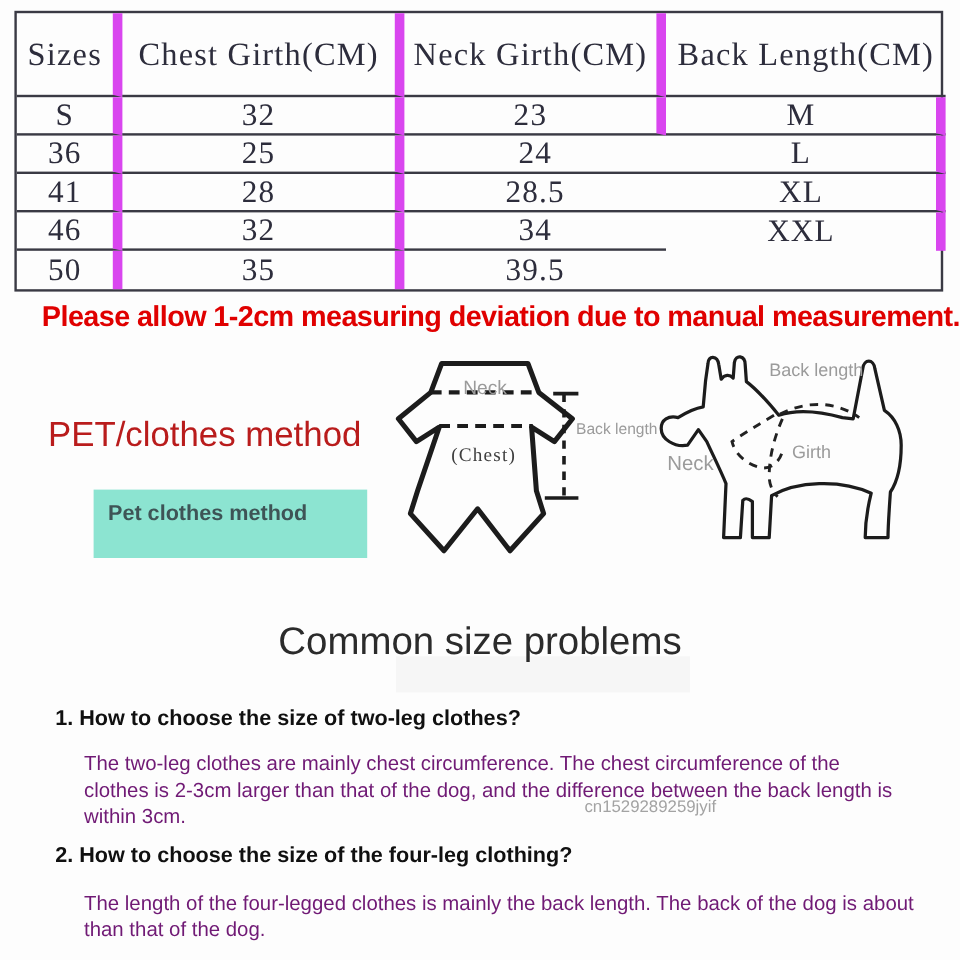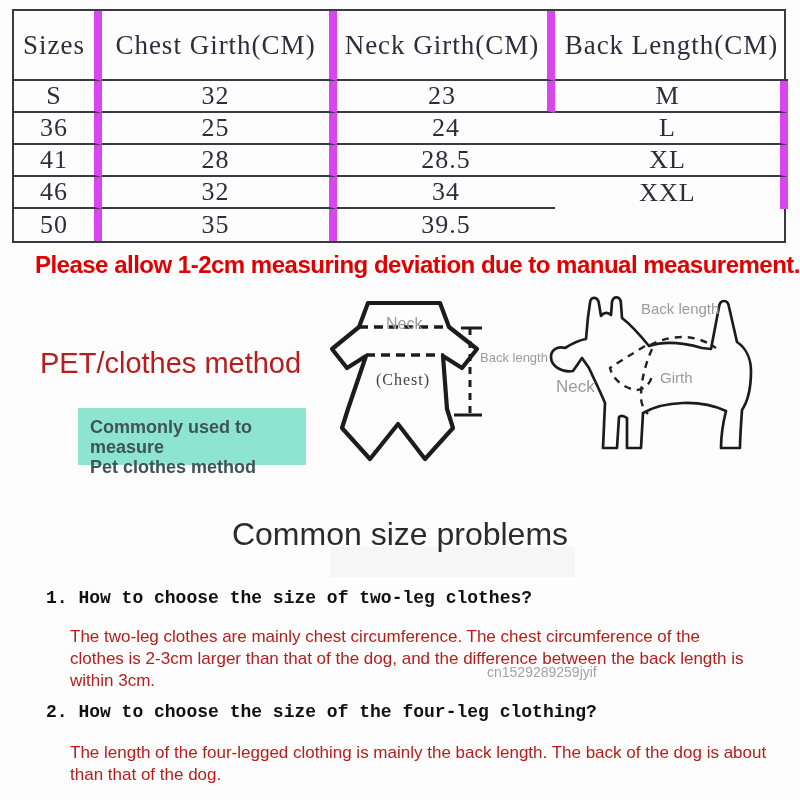--- a/index.html
+++ b/index.html
@@ -39,24 +39,24 @@
       font-family:Liberation Serif, serif;letter-spacing:1px;}
   .lbl-garment-back{left:480px;top:350px;font-size:13px;}
   .lbl-dog-back{left:641px;top:300px;font-size:15px;}
   .lbl-dog-neck{left:556px;top:377px;font-size:17px;}
   .lbl-dog-chest{left:660px;top:369px;font-size:15px;}
 
   
   .art1{position:absolute;left:330px;top:547px;width:245px;height:30px;background:#f6f6f6;}
   .faq-title{position:absolute;left:0;right:0;top:516px;text-align:center;
       font-size:32px;color:#2b2b2b;}
-  .q{position:absolute;left:46px;font-size:18px;font-weight:bold;color:#101010;white-space:nowrap;font-family:Liberation Mono, monospace;}
+  .q{position:absolute;left:46px;font-size:18px;font-weight:bold;color:#101010;white-space:nowrap;}
   .q1{top:588px;}
   .q2{top:702px;}
-  .answer{position:absolute;left:70px;font-size:17px;color:#b91c1c;line-height:22px;white-space:nowrap;}
+  .answer{position:absolute;left:70px;font-size:17px;color:#701a75;line-height:22px;white-space:nowrap;}
   .a1{top:626px;}
   .a2{top:742px;}
   .watermark{position:absolute;left:487px;top:664px;font-size:14px;color:#a3a3a3;}
 </style>
 </head>
 <body>
 
 <div class="page">
 
   <div class="size-table">
@@ -88,21 +88,20 @@
     <div class="cell td last-row">50</div>
     <div class="cell td last-row">35</div>
     <div class="cell td last-col last-row">39.5</div>
   </div>
 
   <div class="notice">Please allow 1-2cm measuring deviation due to manual measurement.</div>
 
   <div class="pet-title">PET/clothes method</div>
 
   <div class="highlight-box">
-    <div>Commonly used to measure</div>
     <div>Pet clothes method</div>
   </div>
 
   <svg class="garment-svg" width="155" height="170" viewBox="0 0 155 170">
     <path d="M38,6 L110,6 L119,30 L147,52 L132,71 L113,59 L117,112 L123,131 L95,162 L68,127 L40,162 L12,131 L18,112 L36,59 L17,71 L2,52 L29,30 Z" fill="#fdfdfd" stroke="#1c1c1c" stroke-width="4.2" stroke-linejoin="round"></path>
     <path d="M29,30 L119,30" fill="none" stroke="#1c1c1c" stroke-width="3.4" stroke-dasharray="9,6"></path>
     <path d="M36,58 L114,58" fill="none" stroke="#1c1c1c" stroke-width="3.4" stroke-dasharray="9,6"></path>
     <path d="M140,31 L140,118" fill="none" stroke="#1c1c1c" stroke-width="3" stroke-dasharray="7,6"></path>
     <path d="M131,31 L152,31 M124,118 L152,118" fill="none" stroke="#1c1c1c" stroke-width="3"></path>
   </svg>
@@ -126,17 +125,17 @@
   <div class="q q1">1. How to choose the size of two-leg clothes?</div>
   <div class="answer a1">
     <div>The two-leg clothes are mainly chest circumference. The chest circumference of the</div>
     <div>clothes is 2-3cm larger than that of the dog, and the difference between the back length is</div>
     <div>within 3cm.</div>
   </div>
   <div class="watermark">cn1529289259jyif</div>
 
   <div class="q q2">2. How to choose the size of the four-leg clothing?</div>
   <div class="answer a2">
-    <div>The length of the four-legged clothing is mainly the back length. The back of the dog is about</div>
+    <div>The length of the four-legged clothes is mainly the back length. The back of the dog is about</div>
     <div>than that of the dog.</div>
   </div>
 
 </div>
 
 </body></html>

